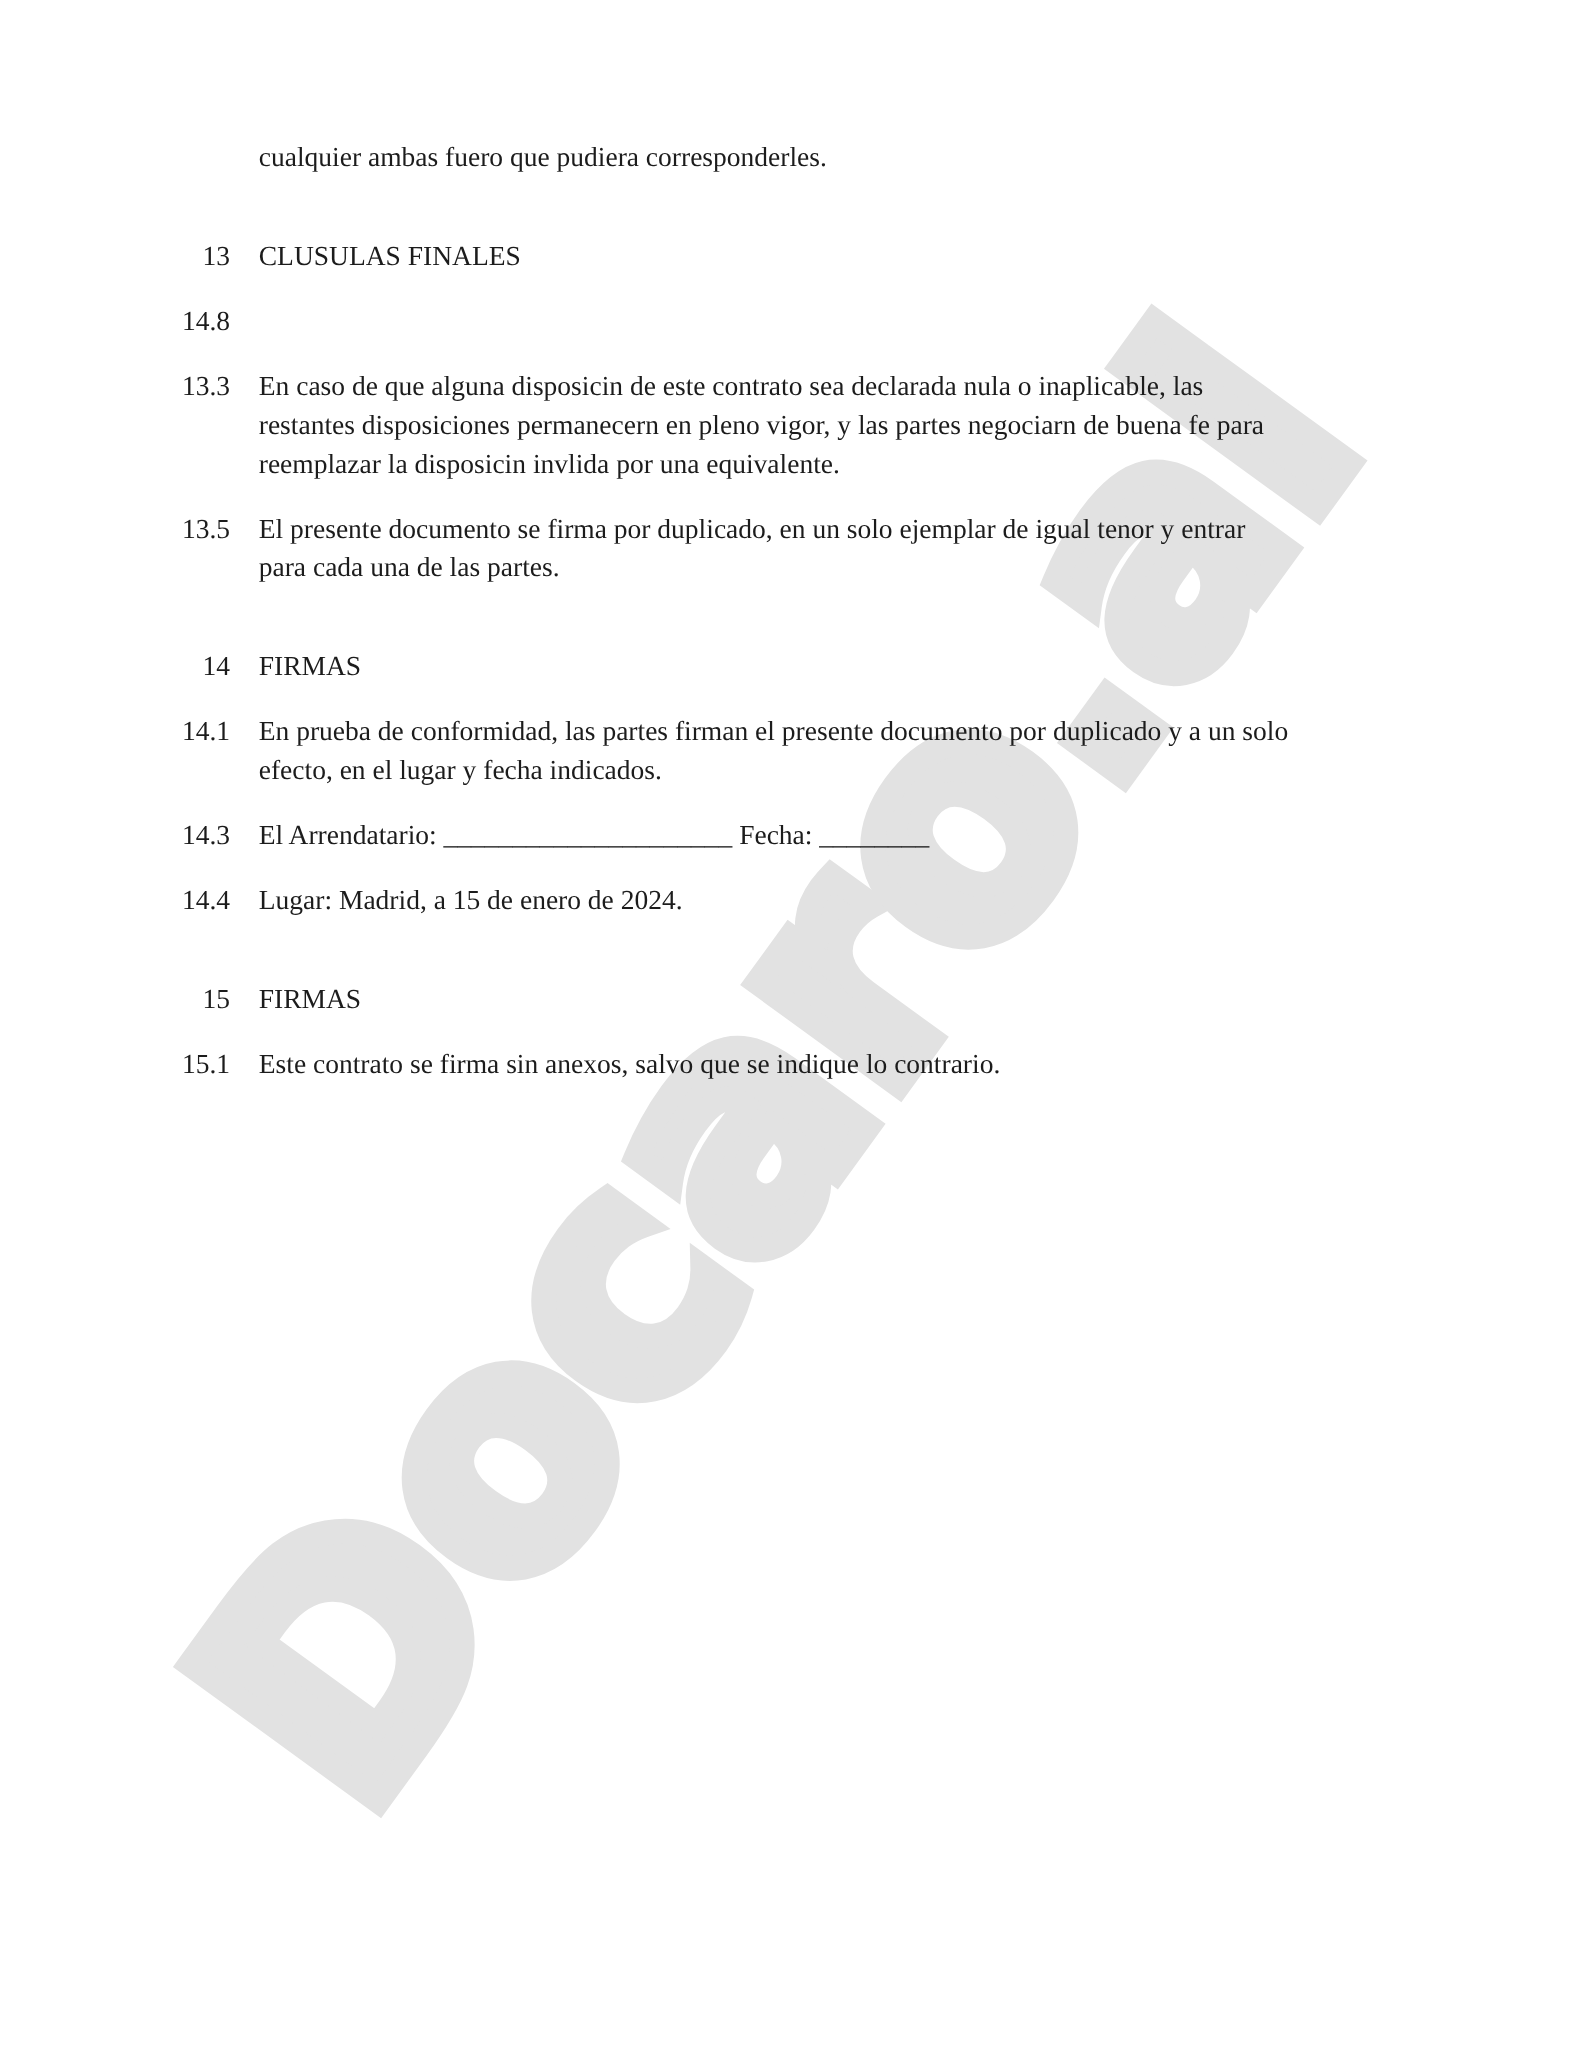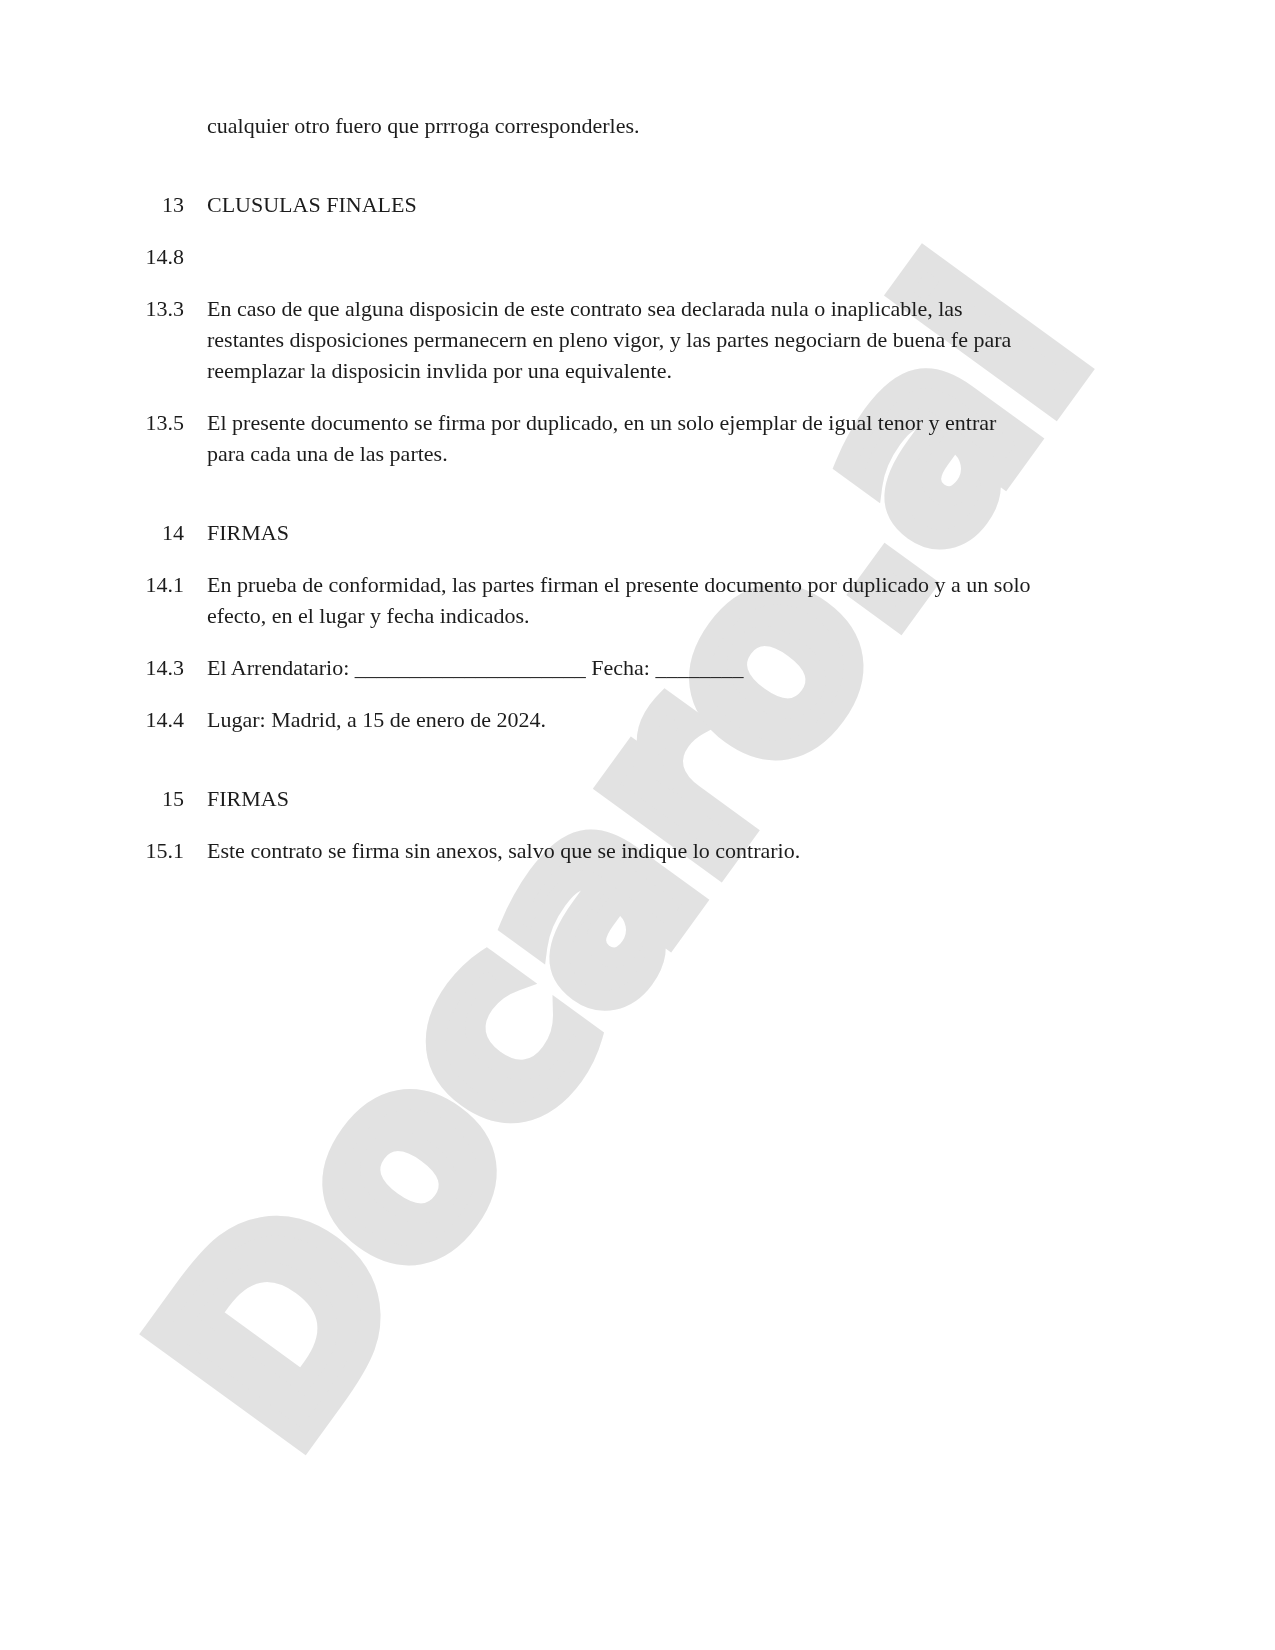--- a/index.html
+++ b/index.html
@@ -70,21 +70,21 @@
 <body>
 
 <div class="page">
 
   <div class="watermark" style="color: rgb(226, 226, 226); -webkit-text-stroke: 20px rgb(226, 226, 226);">Docaro.ai</div>
 
   <div class="content">
 
     <div class="row">
       <div class="num"></div>
-      <div class="txt">cualquier otro fuero que prrroga corresponderles.</div>
+      <div class="txt">cualquier ambas fuero que pudiera corresponderles.</div>
     </div>
 
     <div class="row heading">
       <div class="num">13</div>
       <div class="txt">CLUSULAS FINALES</div>
     </div>
 
 
     <div class="row">
       <div class="num">14.8</div>

